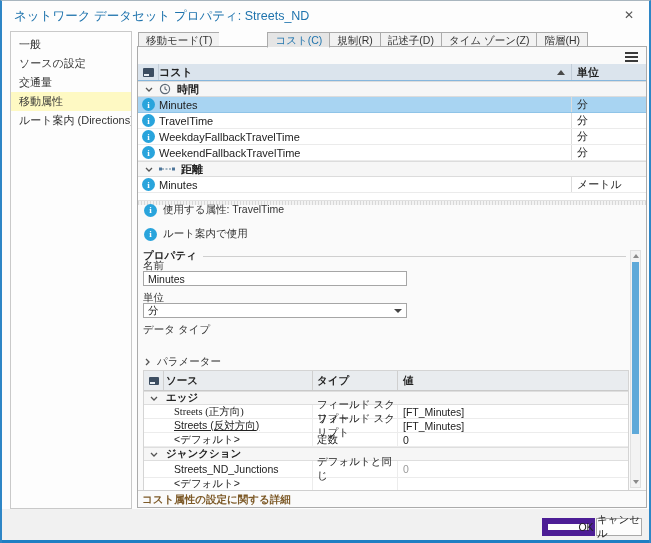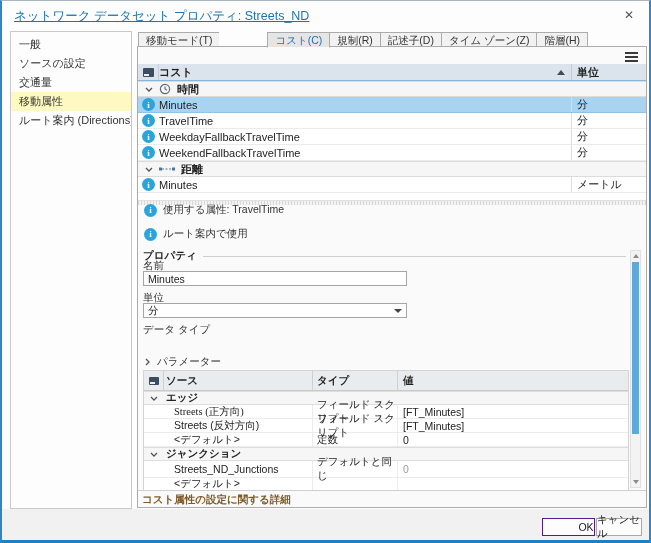--- a/index.html
+++ b/index.html
@@ -5,21 +5,21 @@
   * { margin:0; padding:0; box-sizing:border-box; }
   html,body { width:651px; height:543px; }
   body { font-family:"Liberation Sans","DejaVu Sans",sans-serif; font-size:11px; color:#222; background:#fff; }
 
   .dialog { position:relative; width:651px; height:543px; background:#fdfdfd; overflow:hidden;
             border-top:1px solid #a9b6bf; border-left:2px solid #2e86c6; border-right:2px solid #2e86c6; }
   .bottom-strip { position:absolute; left:0; right:0; bottom:0; height:3px; background:#1f7fc3; }
 
   
   .titlebar { position:absolute; top:0; left:0; right:0; height:28px; background:#fdfdfd; }
-  .title { position:absolute; left:12px; top:7px; font-size:12.5px; color:#1e73ad;text-decoration:underline; }
+  .title { position:absolute; left:12px; top:7px; font-size:12.5px; color:#1e73ad; }
   .close { position:absolute; right:12px; top:6px; width:16px; height:16px; text-align:center; line-height:16px;
            color:#555; font-size:12px; cursor:default; }
 
   
   .nav { position:absolute; left:8px; top:30px; width:122px; height:478px; background:#fdfdfd; border:1px solid #c9c9c9; padding-top:3px; }
   .nav-item { height:19px; line-height:19px; padding-left:8px; color:#333; cursor:default; white-space:nowrap; overflow:hidden; }
   .nav-item.sel { background:#fef9c3; }
 
   
   .tabstrip { position:absolute; left:136px; top:30px; height:16px; display:flex; align-items:center; z-index:3; }
@@ -94,21 +94,21 @@
   .vscroll .up { top:0; } .vscroll .down { bottom:0; }
   .tri-up { width:0; height:0; border-left:3px solid transparent; border-right:3px solid transparent; border-bottom:4px solid #8a8a8a; }
   .tri-down { width:0; height:0; border-left:3px solid transparent; border-right:3px solid transparent; border-top:4px solid #8a8a8a; }
   .thumb { position:absolute; left:1px; width:7px; top:11px; height:172px; background:#5ea9d9; }
 
   .helplink { position:absolute; left:4px; top:446px; font-size:10.5px; font-weight:bold; color:#7d5a28; cursor:pointer; }
 
   
   .footer { position:absolute; left:0; right:0; top:508px; height:32px; background:#f1f1f1; }
   .btn { position:absolute; top:9px; height:18px; font-size:10.5px; background:#fdfdfd; display:flex; align-items:center; justify-content:center; cursor:default; }
-  .btn.ok { left:540px; width:53px; border:1px solid #4c1d95;padding-left:35px; }
+  .btn.ok { left:540px; width:53px; border:6px solid #4c1d95;padding-left:35px; }
   .btn.cancel { left:594px; width:46px; border:1px solid #a9a9a9; }
 
   
   .flag-icon { width:11px; height:9px; background:#3c4d61; border-radius:1px; position:relative; }
   .flag-icon::after { content:""; position:absolute; left:1px; bottom:1px; width:5px; height:2px; background:#e8eef4; }
   svg { display:block; }
 </style>
 </head>
 <body>
 
@@ -297,21 +297,21 @@
         </div>
 
         <div class="erow">
           <div class="eicol"></div>
           <div class="esrc" style="padding-left:10px;font-family:Liberation Serif, serif;">Streets (正方向)</div>
           <div class="etyp">フィールド スクリプト</div>
           <div class="eval">[FT_Minutes]</div>
         </div>
         <div class="erow">
           <div class="eicol"></div>
-          <div class="esrc" style="padding-left:10px;">Streets (反対方向)</div>
+          <div class="esrc" style="padding-left:10px;text-decoration:underline;">Streets (反対方向)</div>
           <div class="etyp">フィールド スクリプト</div>
           <div class="eval">[FT_Minutes]</div>
         </div>
         <div class="erow">
           <div class="eicol"></div>
           <div class="esrc" style="padding-left:10px;">&lt;デフォルト&gt;</div>
           <div class="etyp">定数</div>
           <div class="eval">0</div>
         </div>
 

